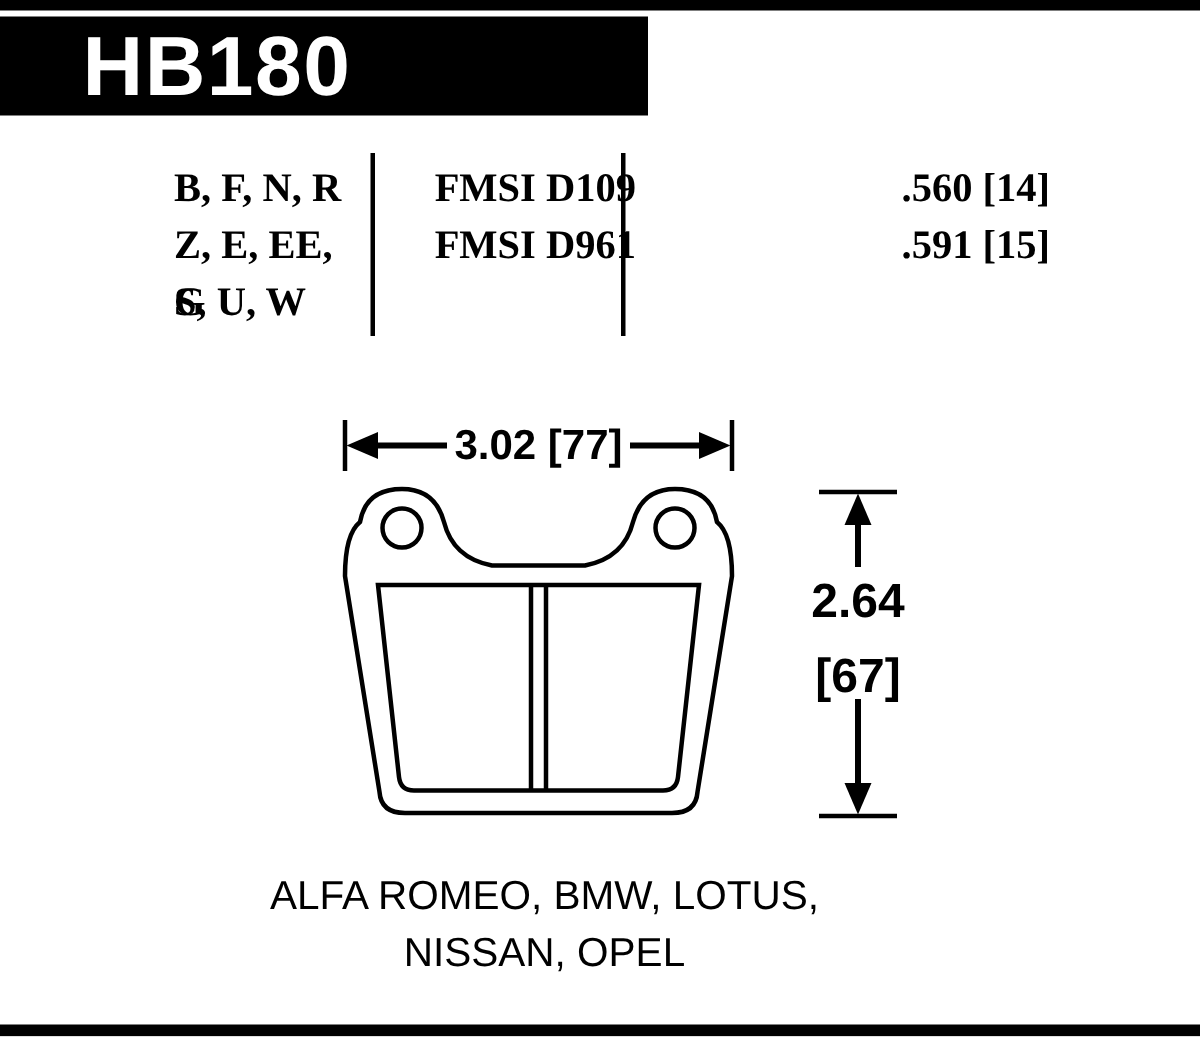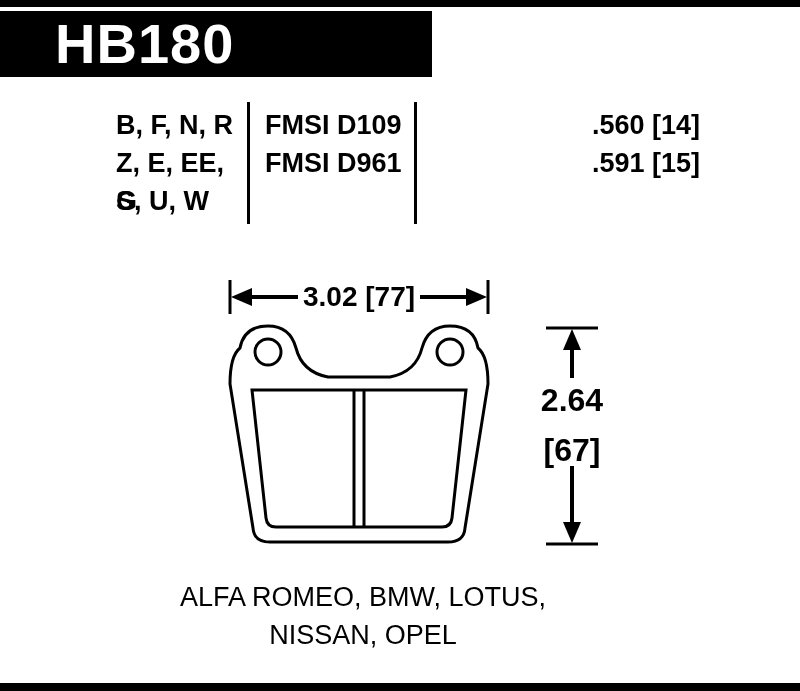--- a/index.html
+++ b/index.html
@@ -44,33 +44,34 @@
   }
   
   #spec-table {
     position: absolute;
     top: 106px;
     left: 0;
     width: 800px;
     height: 116px;
     font-weight: bold;
     font-size: 27px;
+    font-family: Liberation Serif, serif;
   }
   .spec-row {
     position: absolute;
     left: 0;
     width: 800px;
     height: 38px;
     line-height: 38px;
   }
   .row-0 { top: 0; }
   .row-1 { top: 38px; }
   .row-2 { top: 76px; padding-left: 28px; }
   .cell-codes   { position: absolute; left: 116px; width: 125px; }
-  .cell-fmsi    { position: absolute; left: 265px; width: 145px; }
+  .cell-fmsi    { position: absolute; left: 279px; width: 145px; text-align: right; }
   .cell-thick   { position: absolute; left: 500px; width: 200px; text-align: right; }
   .vdivider {
     position: absolute;
     top: -4px;
     width: 3px;
     height: 122px;
     background: #000;
   }
   #divider-1 { left: 247px; }
   #divider-2 { left: 414px; }

